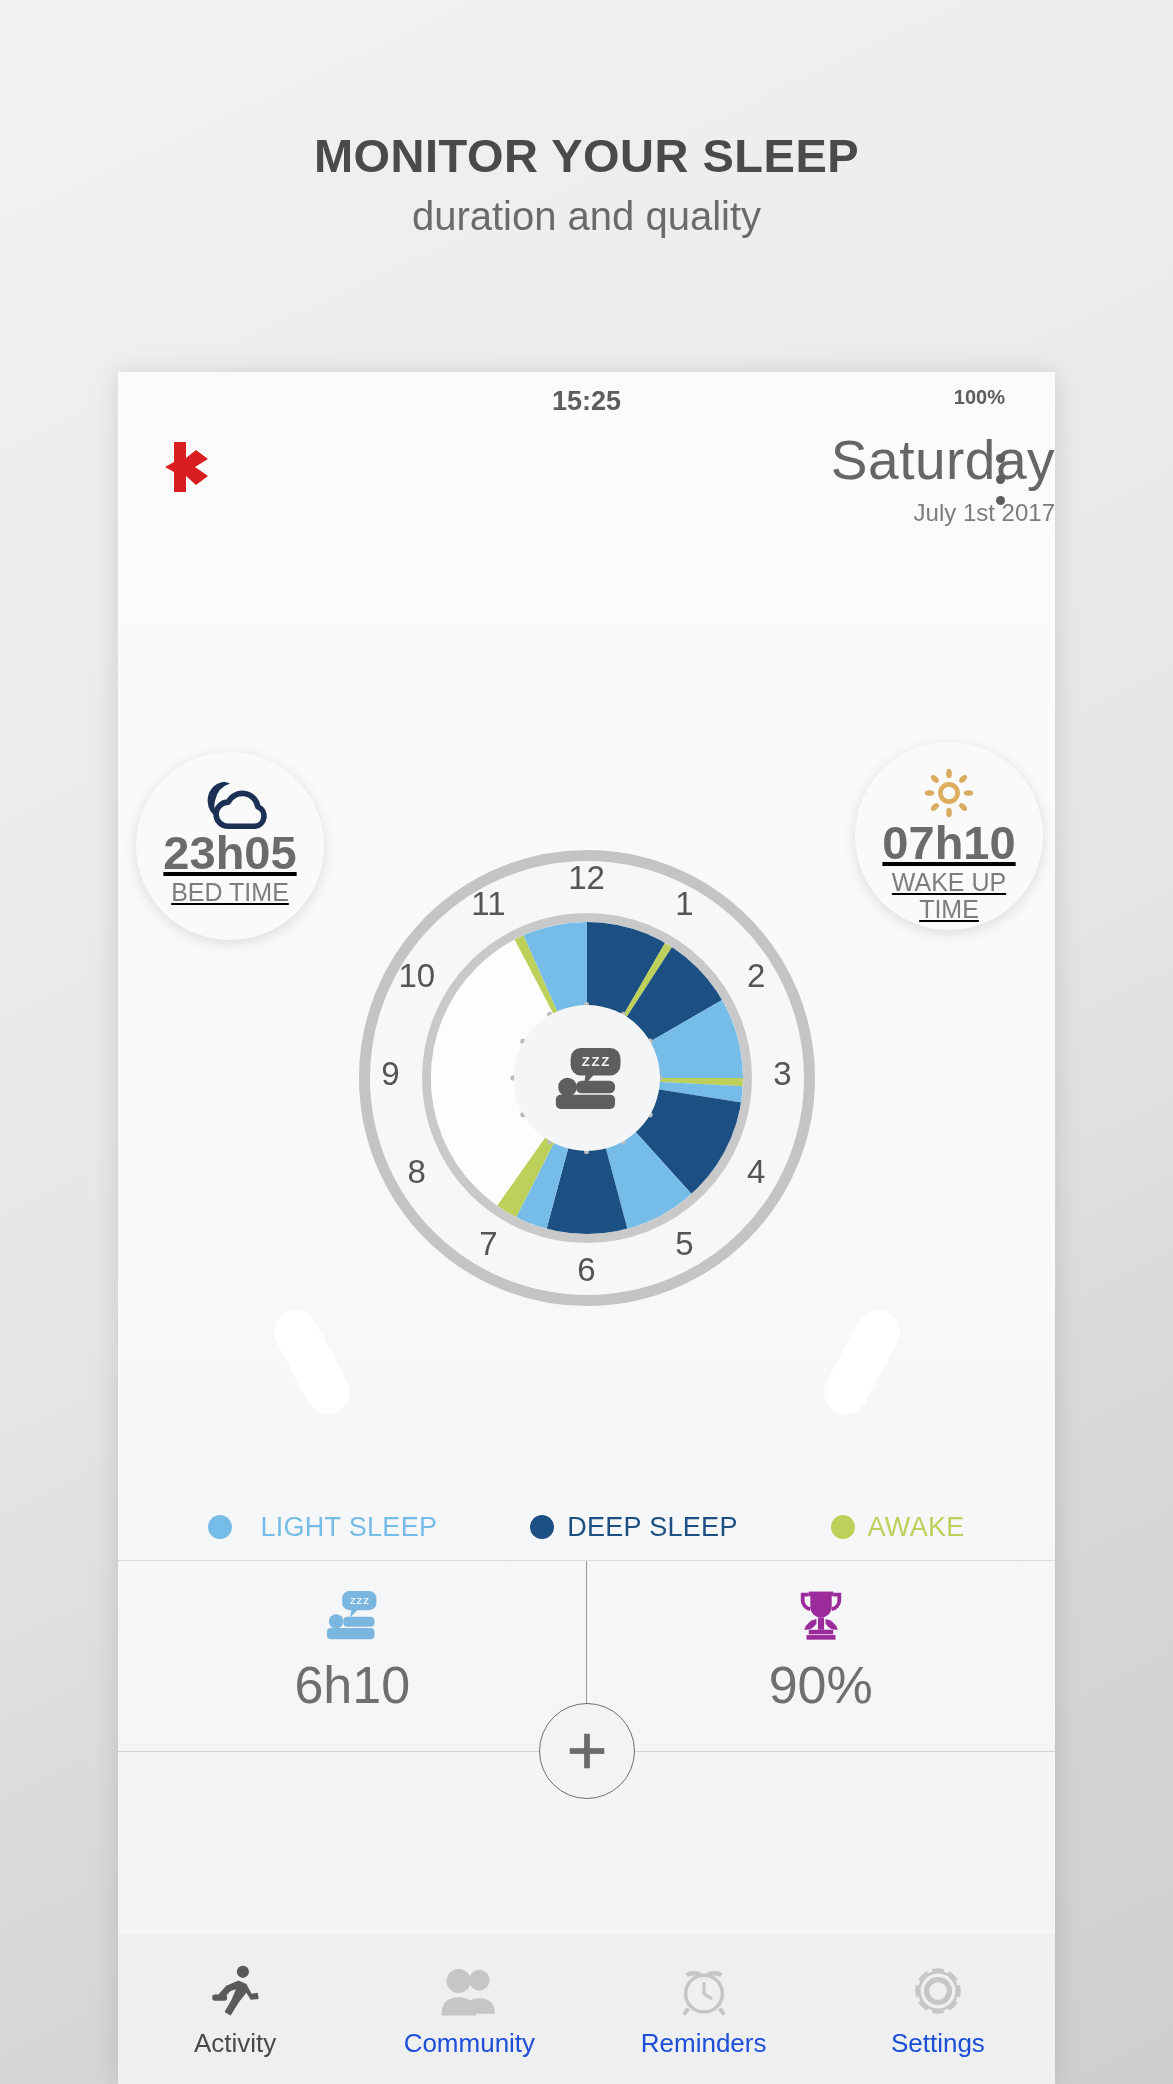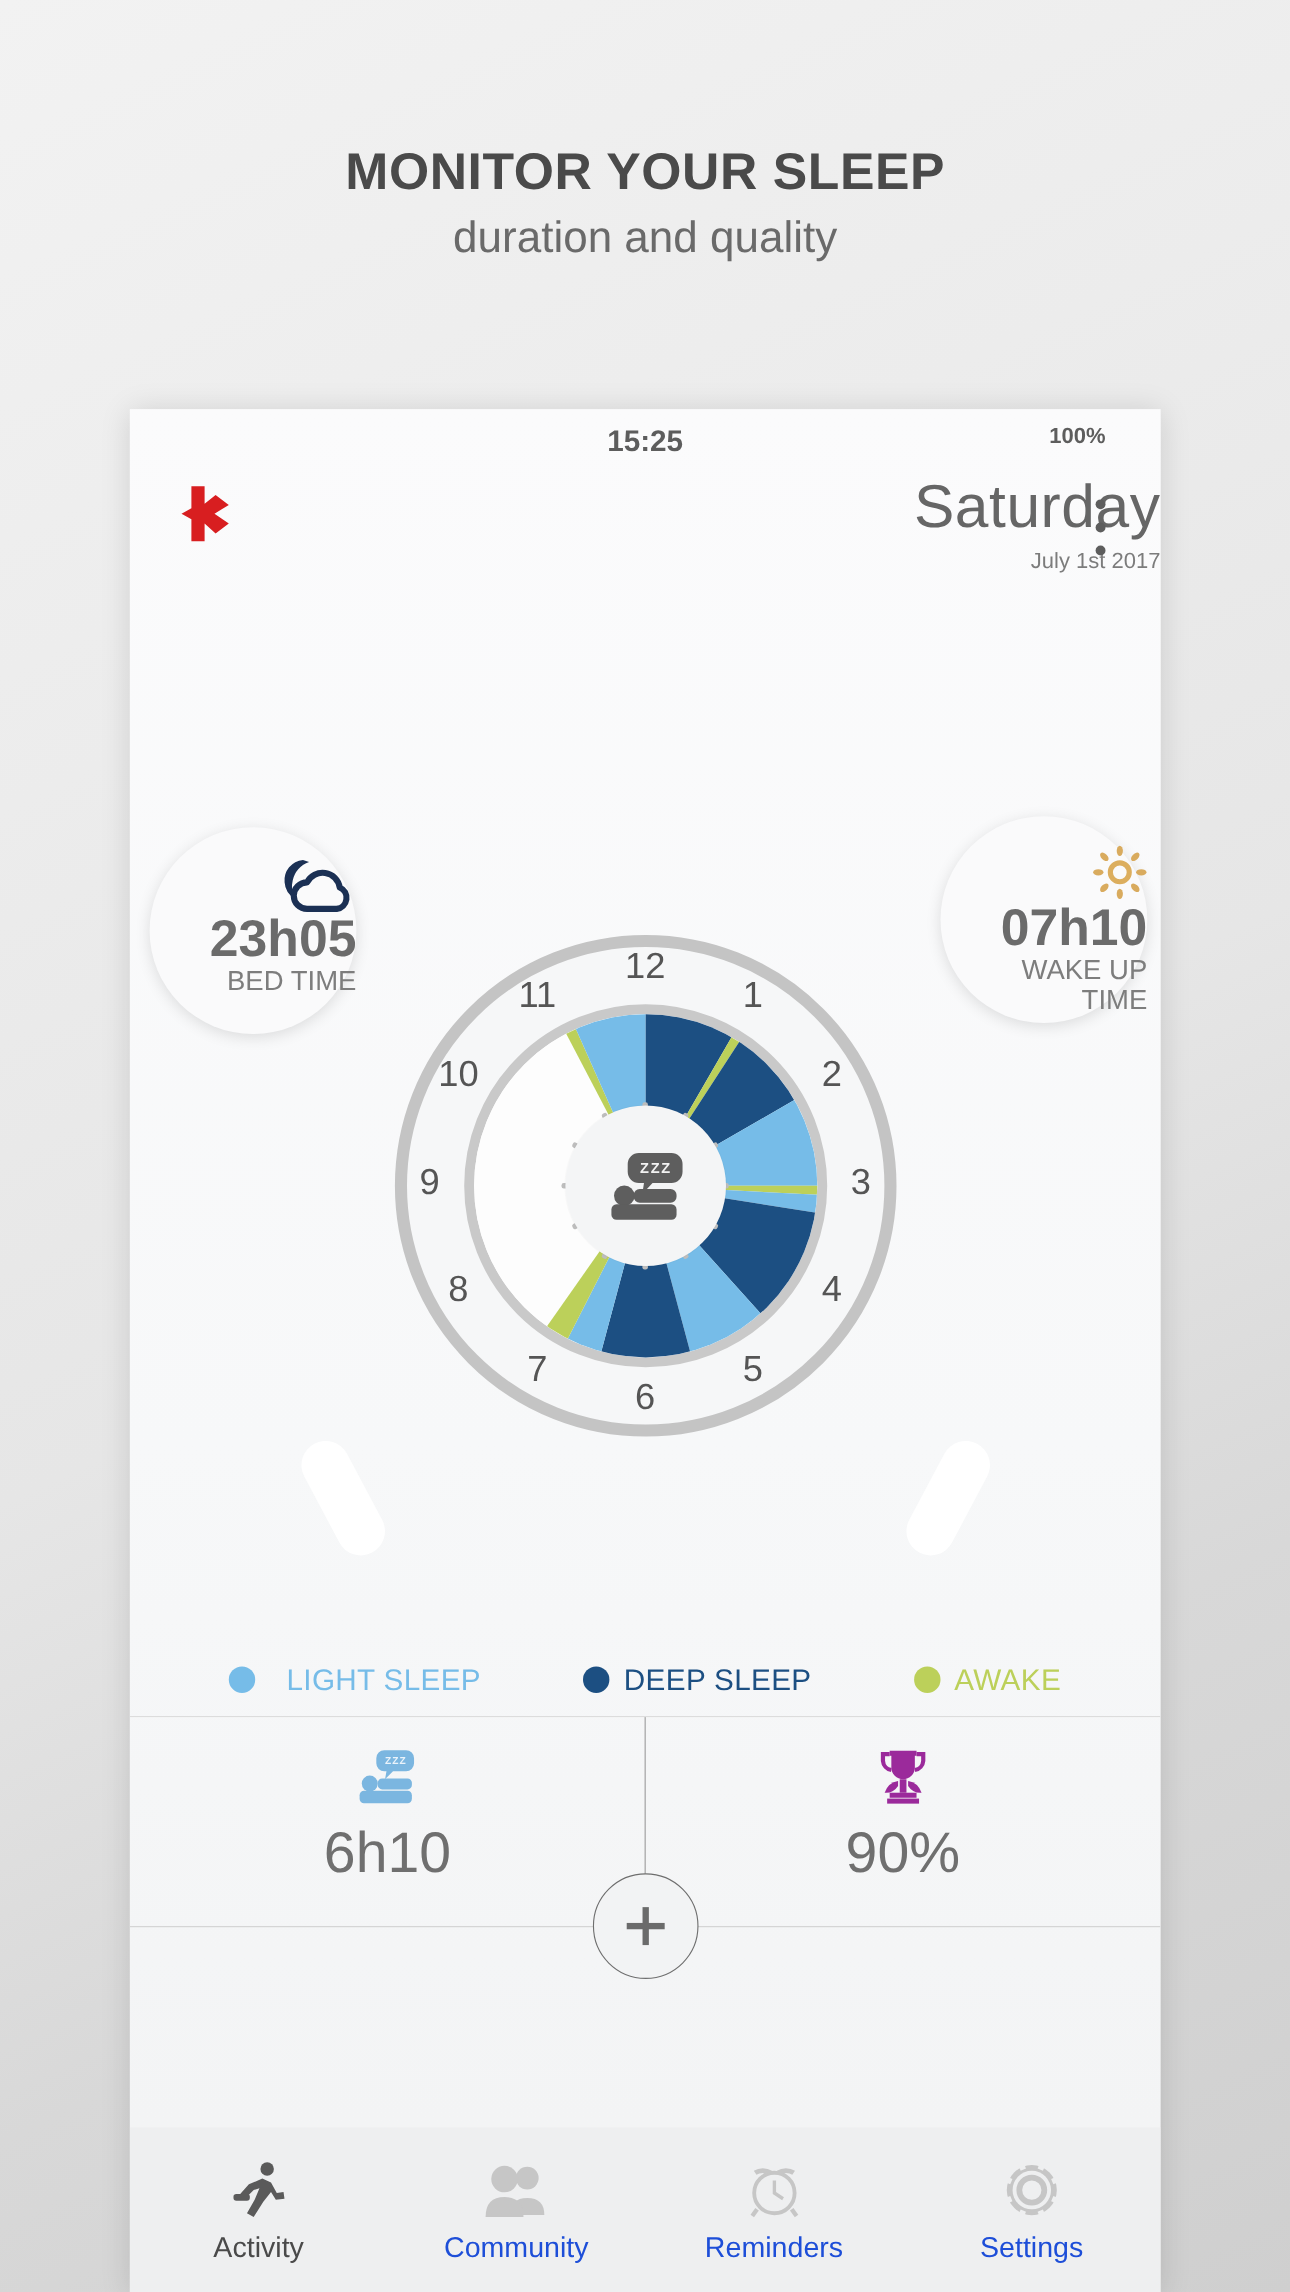--- a/index.html
+++ b/index.html
@@ -43,21 +43,21 @@
   #status-battery {
     position: absolute; right: 50px; top: 14px;
     font-size: 20px; font-weight: bold; color: #5d5d5d;
   }
 
   
   #appbar { position: relative; height: 126px; }
   #brand-logo { position: absolute; left: 38px; top: 14px; width: 56px; height: 58px; }
   #header-center { text-align: right; padding-top: 2px; }
   #header-day { font-size: 55px; color: #666; font-weight: 400; letter-spacing: .5px; }
-  #header-date { font-size: 20px; color: #7c7c7c; margin-top: 7px; }
+  #header-date { font-size: 24px; color: #7c7c7c; margin-top: 7px; }
   #menu-dots { position: absolute; right: 50px; top: 28px; }
   #menu-dots i {
     display:block; width: 9px; height: 9px; border-radius: 50%;
     background:#5d5d5d; margin-bottom: 12px;
   }
 
   
   #clockwrap { position: relative; height: 900px; margin-top: 42px; }
 
   .legs { position: absolute; left: 0; top: 0; width: 100%; height: 100%; }
@@ -96,21 +96,21 @@
     width: 146px; height: 146px; margin-left: -73px; margin-top: -73px;
     border-radius: 50%; background: #f4f5f6; z-index: 5;
     display: flex; align-items: center; justify-content: center;
     box-shadow: 0 0 0 1px rgba(0,0,0,.02);
   }
 
   
   .bubble {
     position: absolute; width: 188px; height: 188px; border-radius: 50%;
     background: #fafafb; box-shadow: 0 3px 14px rgba(0,0,0,.12);
-    text-align: right; z-index: 9;
+    text-align: center; z-index: 9; text-decoration: underline;
   }
   #bubble-bed { left: 18px; top: 158px; }
   #bubble-wake { right: 12px; top: 148px; }
   .bub-icon { height: 50px; margin-top: 26px; }
   .bub-value { font-size: 47px; font-weight: bold; color: #6b6b6b; line-height: 1.05; }
   .bub-label { font-size: 25px; color: #7d7d7d; line-height: 1.08; margin-top: 2px; }
 
   
   #legend {
     display: flex; align-items: center; justify-content: space-around;

